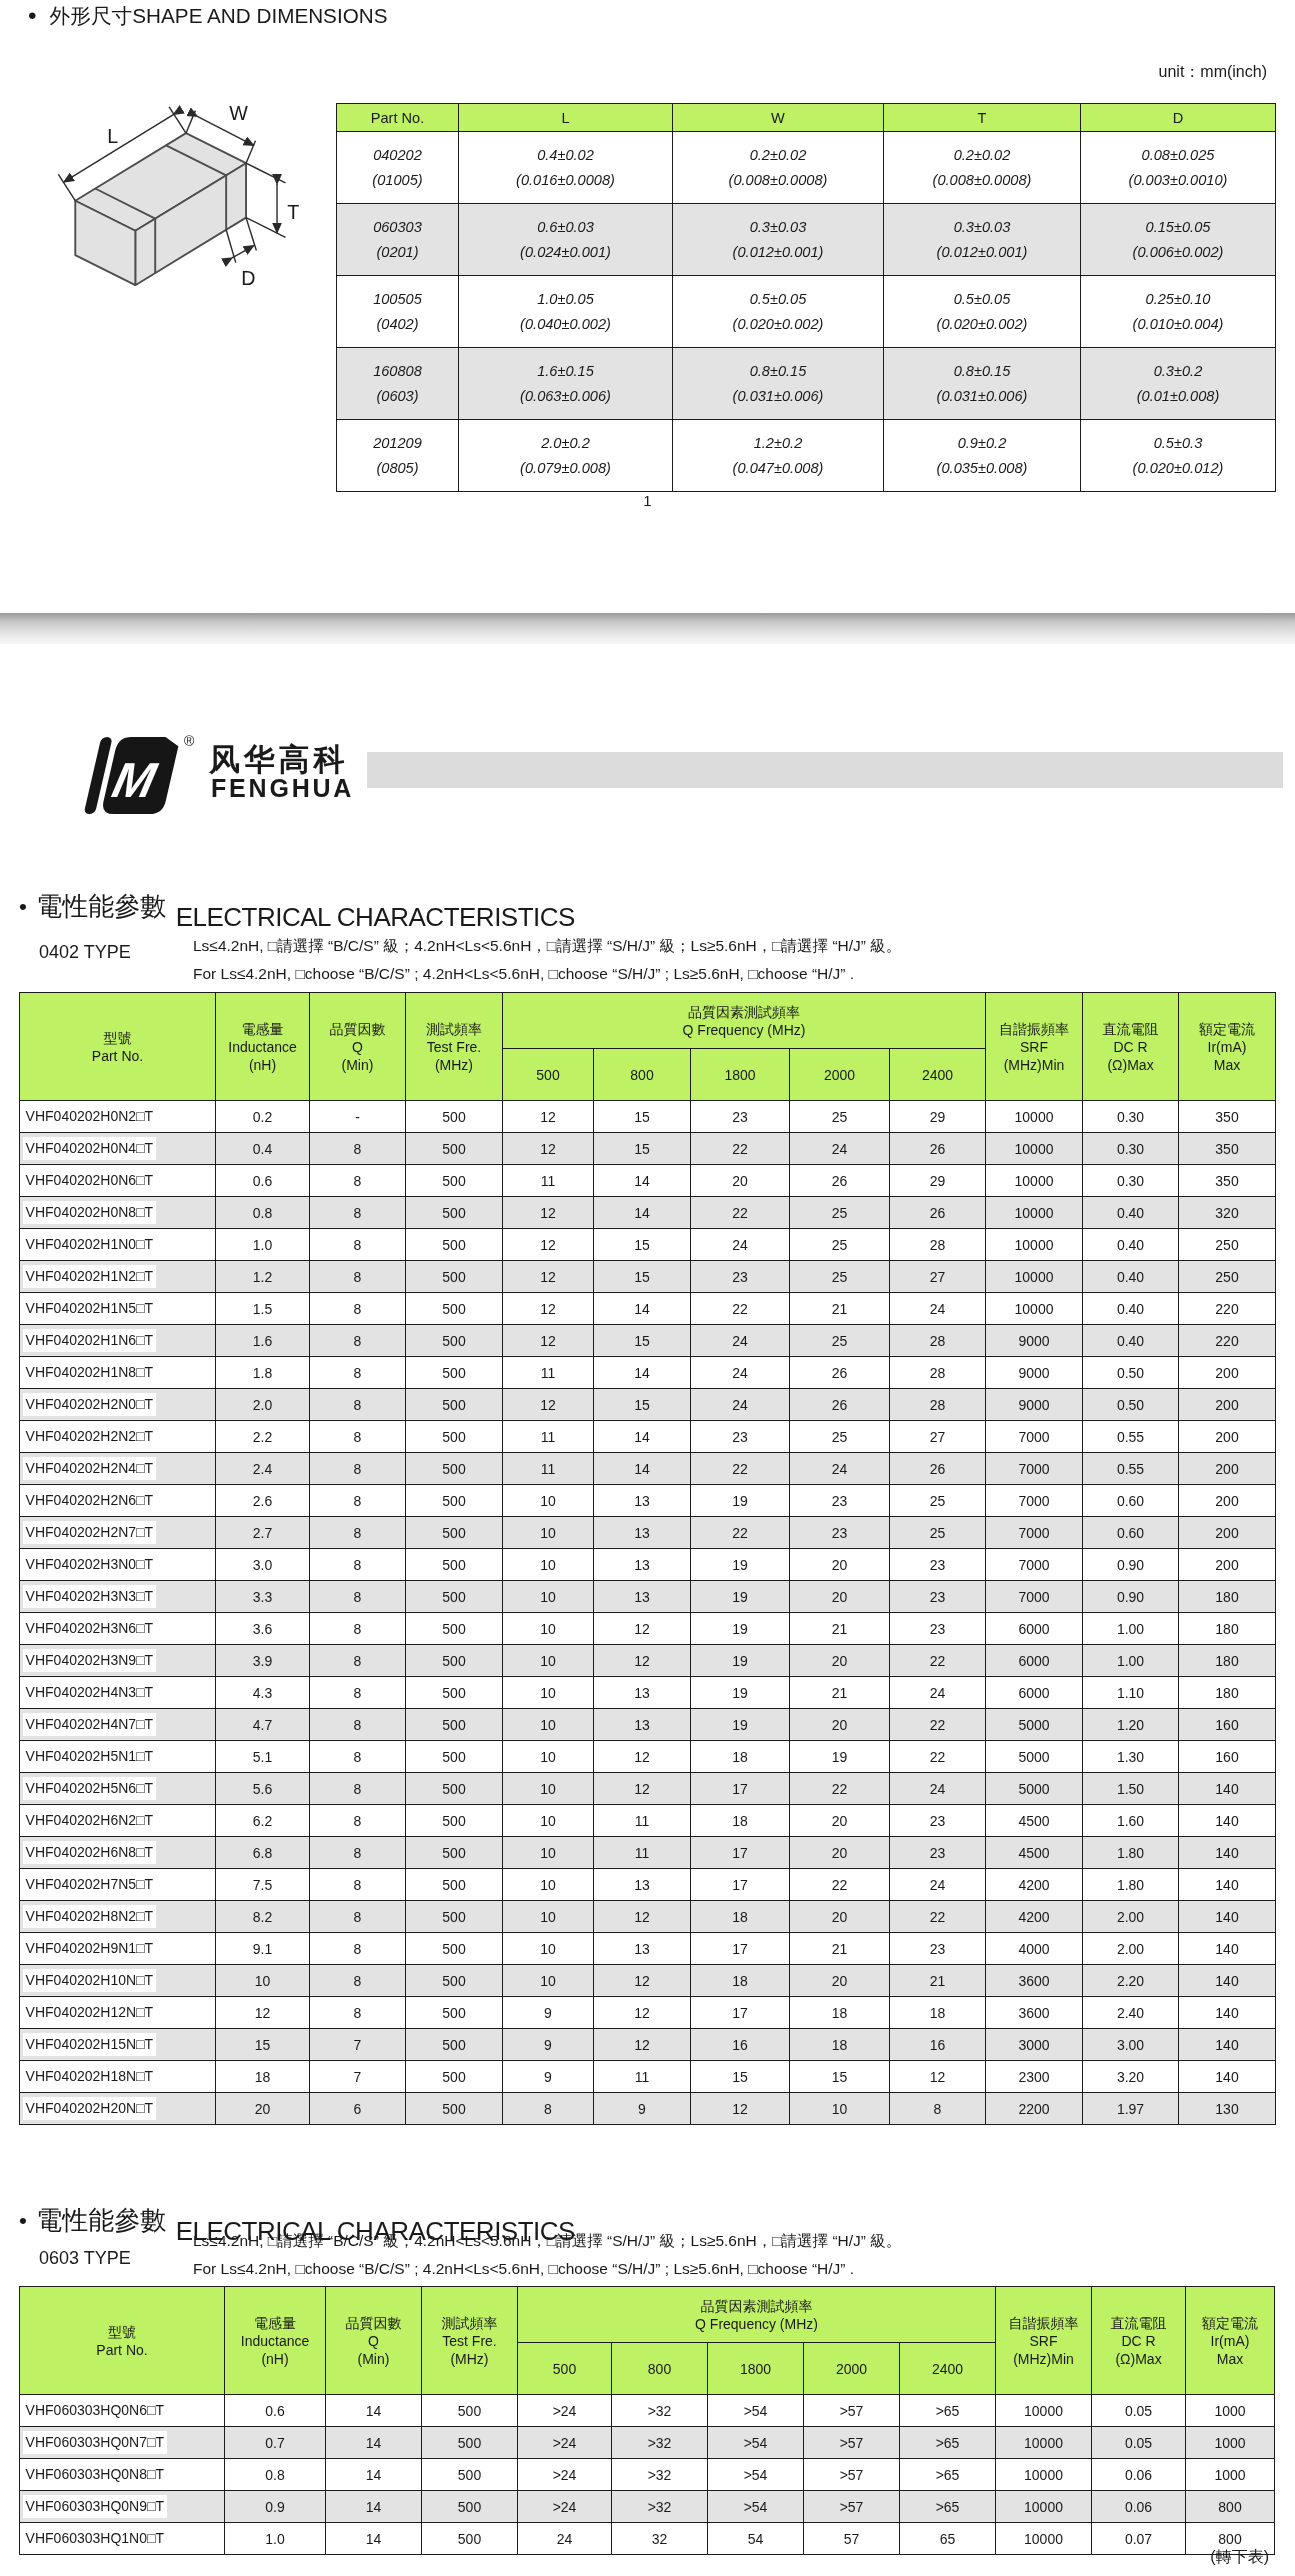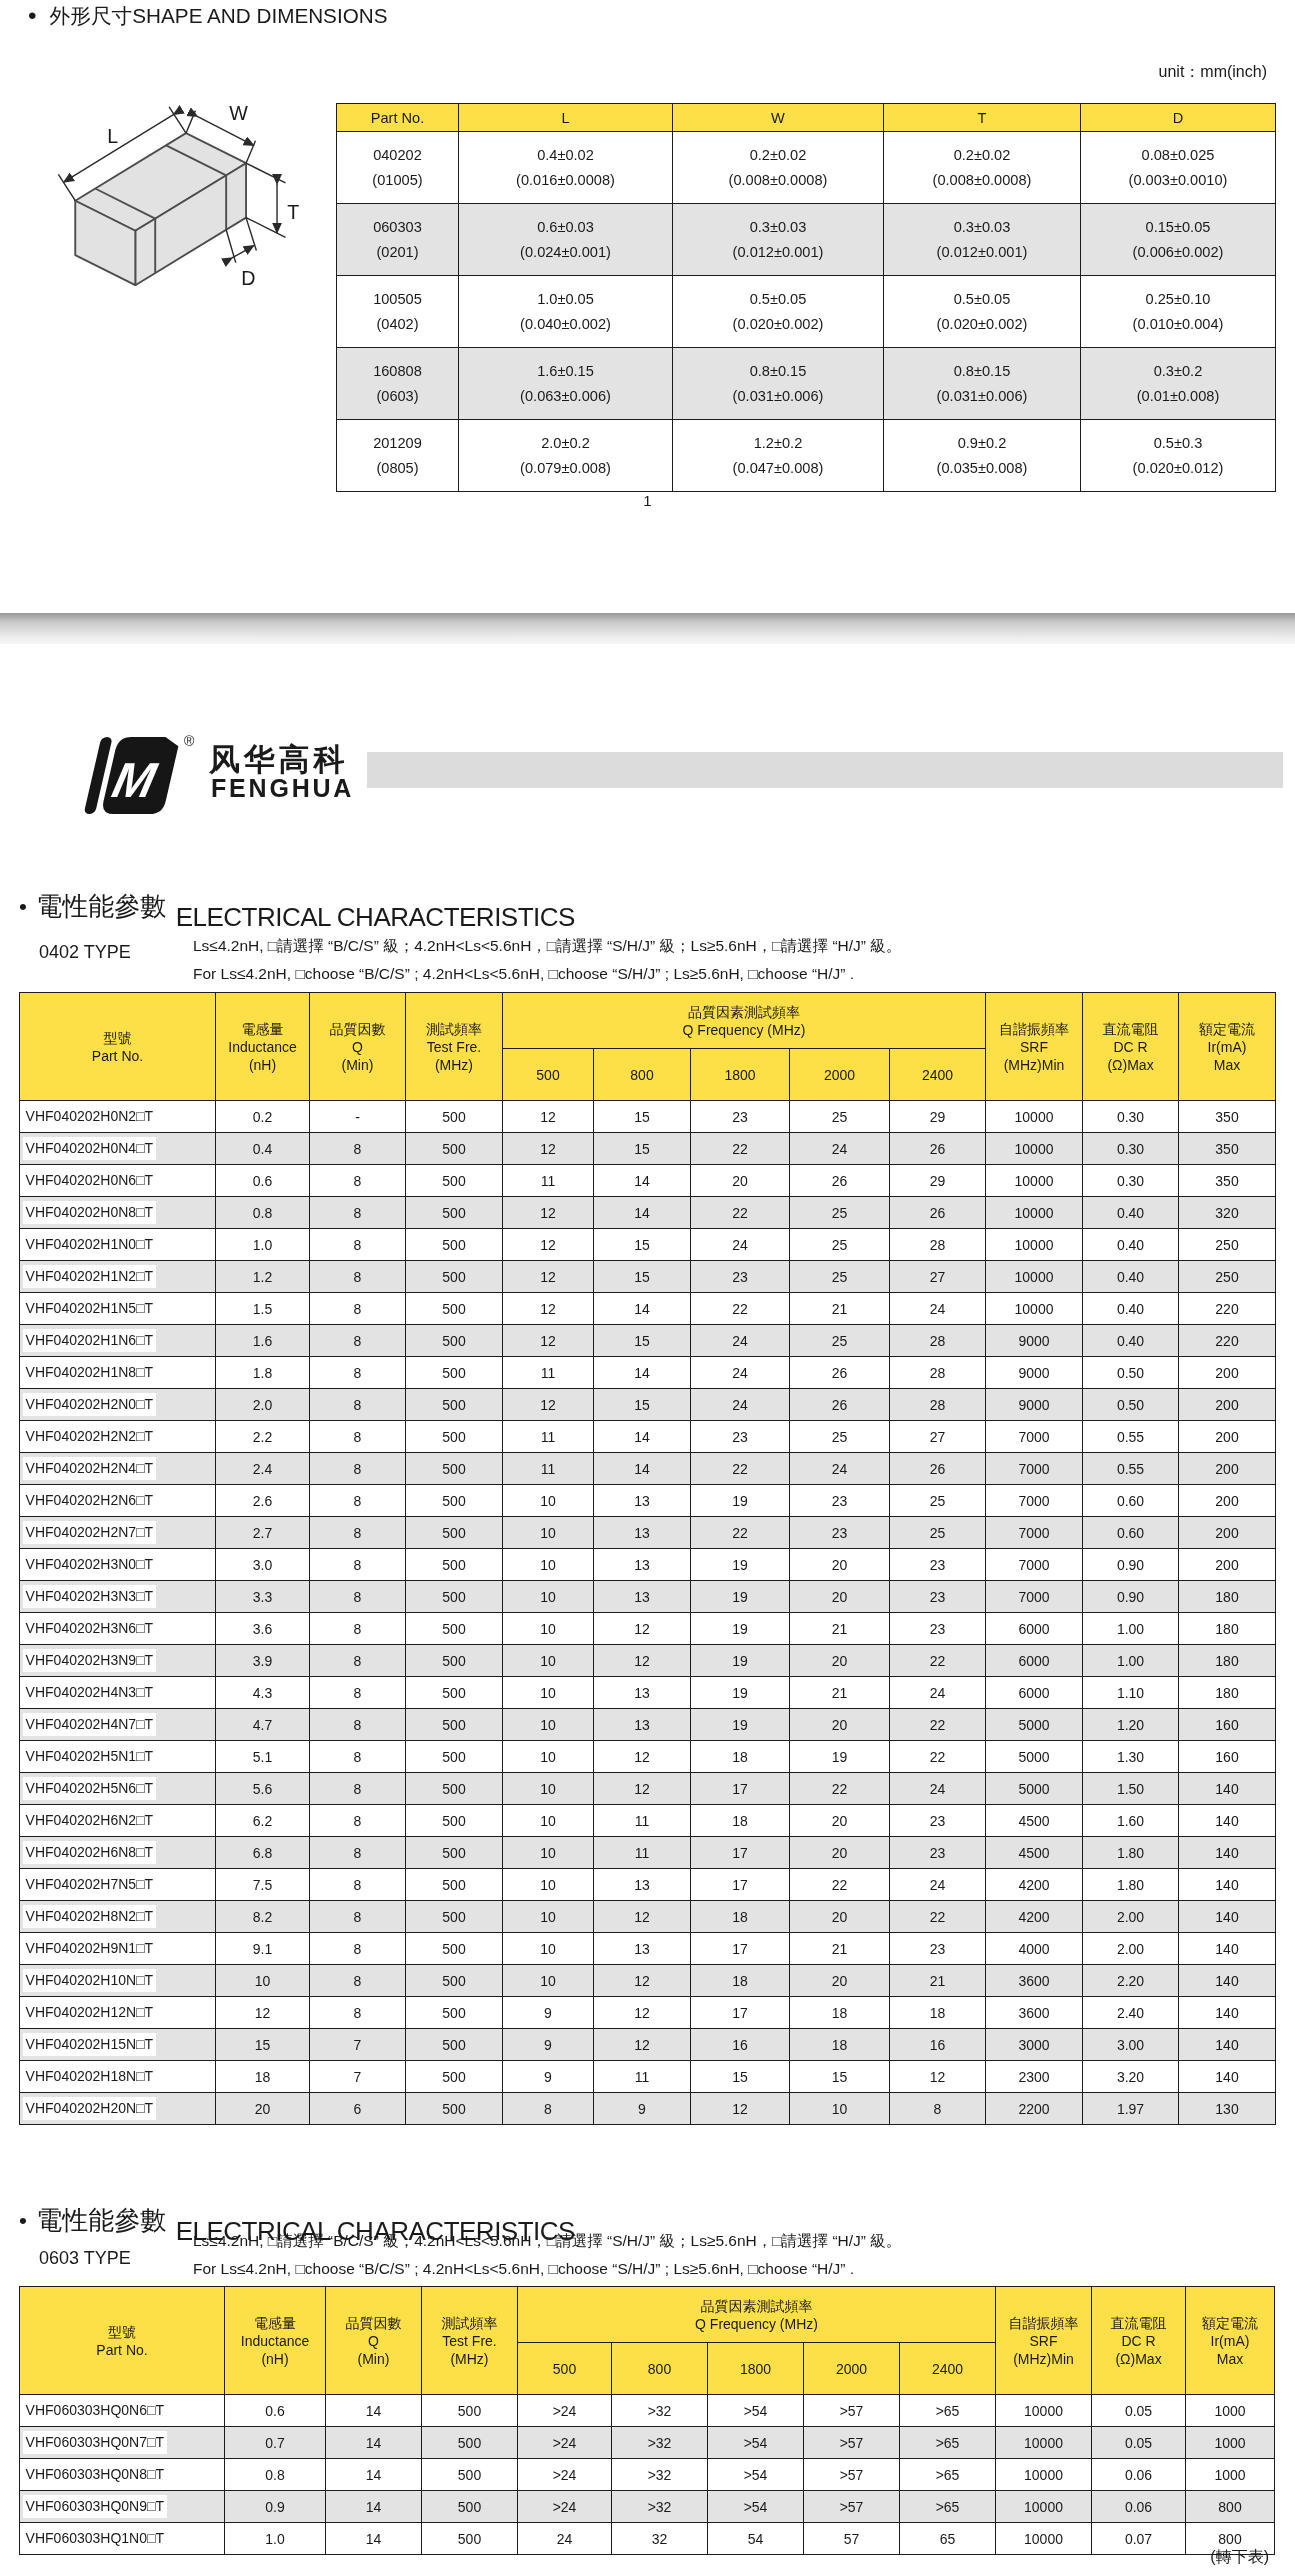--- a/index.html
+++ b/index.html
@@ -10,26 +10,26 @@
   }
   .abs{position:absolute;}
 
   
   .doc-title{left:28px;top:1.9px;font-size:20.7px;letter-spacing:0px;display:flex;align-items:center;gap:13px;}
   .doc-title .bullet{font-size:24.4px;line-height:20.7px;}
   .unit-label{right:28px;top:62px;font-size:16px;}
 
   table{border-collapse:collapse;table-layout:fixed;}
   th,td{border:1.9px solid #1c1c1c;text-align:center;vertical-align:middle;padding:0;}
-  thead th{background:#fde047;font-weight:normal;}
+  thead th{background:#bef264;font-weight:normal;}
   tr.alt td{background:#e3e3e3;}
 
   .dim-table{left:336px;top:103px;width:940px;font-size:14.6px;}
   .dim-table thead tr{height:28px;}
-  .dim-table tbody tr{height:72px;}
+  .dim-table tbody tr{height:72px;font-style:italic;}
   .dim-table td div.ln{line-height:24.4px;}
 
   .page-num{left:0;top:492px;width:1295px;text-align:center;font-size:15px;}
 
   .page-break{left:0;top:613px;width:1295px;height:31px;
     background:linear-gradient(180deg,#9a9a9a 0%,#c9c9c9 30%,#eeeeee 80%,#f7f7f7 100%);}
 
   
   .logo-mark{left:83px;top:735px;}
   .logo-reg{left:184px;top:733px;font-size:14px;}

